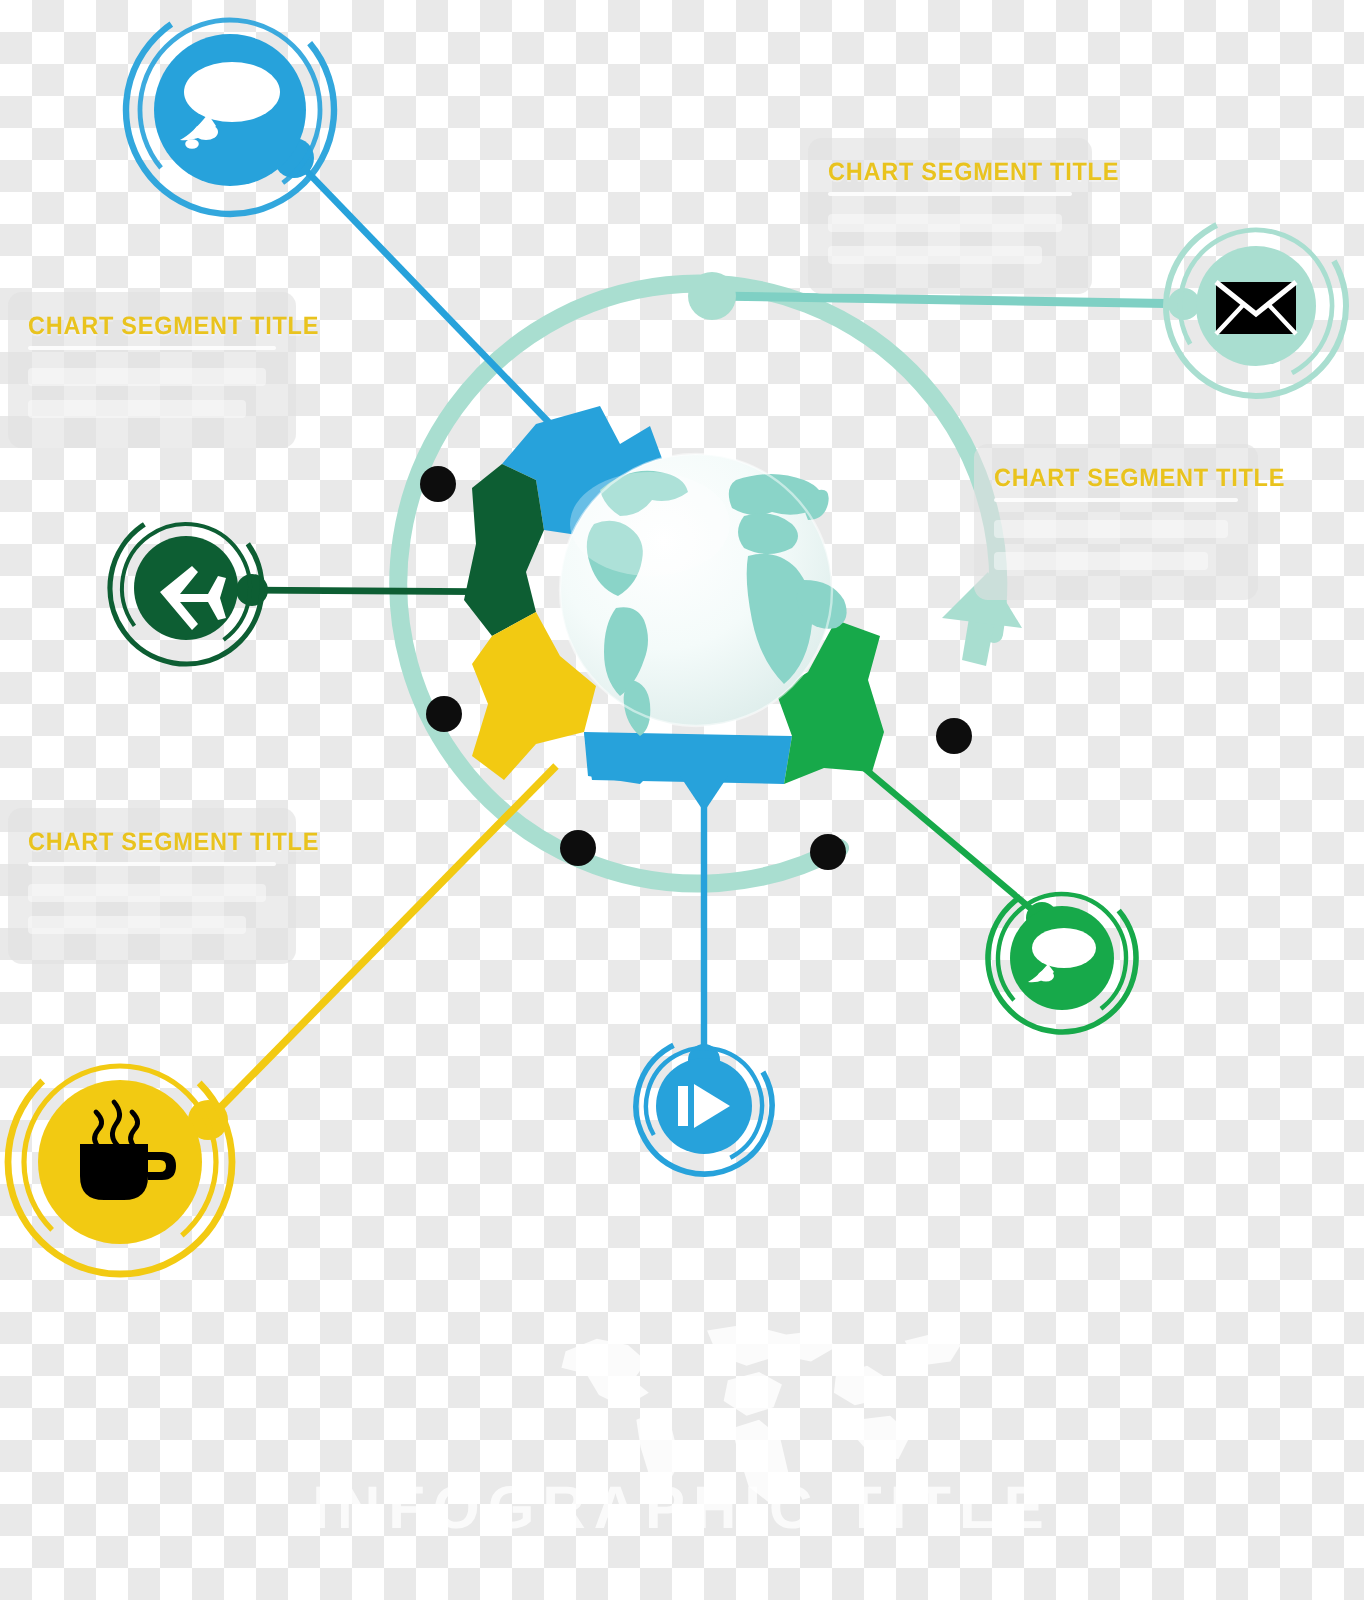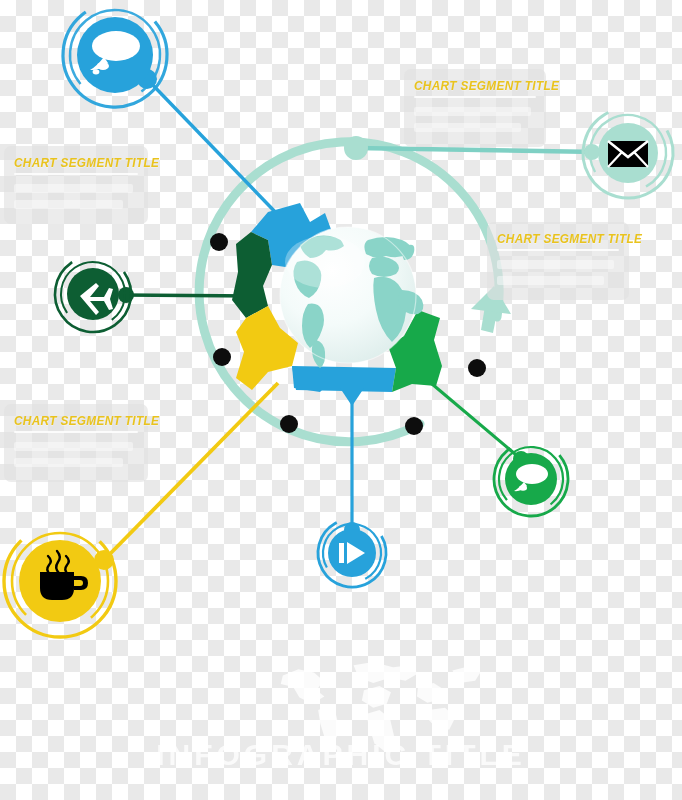--- a/index.html
+++ b/index.html
@@ -18,21 +18,20 @@
   .stage{position:absolute;inset:0;}
   svg.layer{position:absolute;left:0;top:0;width:682px;height:800px;overflow:visible;}
 
   
   .card{
     position:absolute;
     border-radius:7px;
     background:rgba(225,225,225,0.62);
     box-sizing:border-box;
     padding:10px 10px 0 10px;
-    font-style:italic;
   }
   .card .ttl{
     font-size:12.5px;
     font-weight:bold;
     letter-spacing:0.4px;
     color:#e9c31e;
     white-space:nowrap;
     text-shadow:0 1px 0 rgba(255,255,255,.35);
     transform:scaleX(.94);
     transform-origin:left center;

